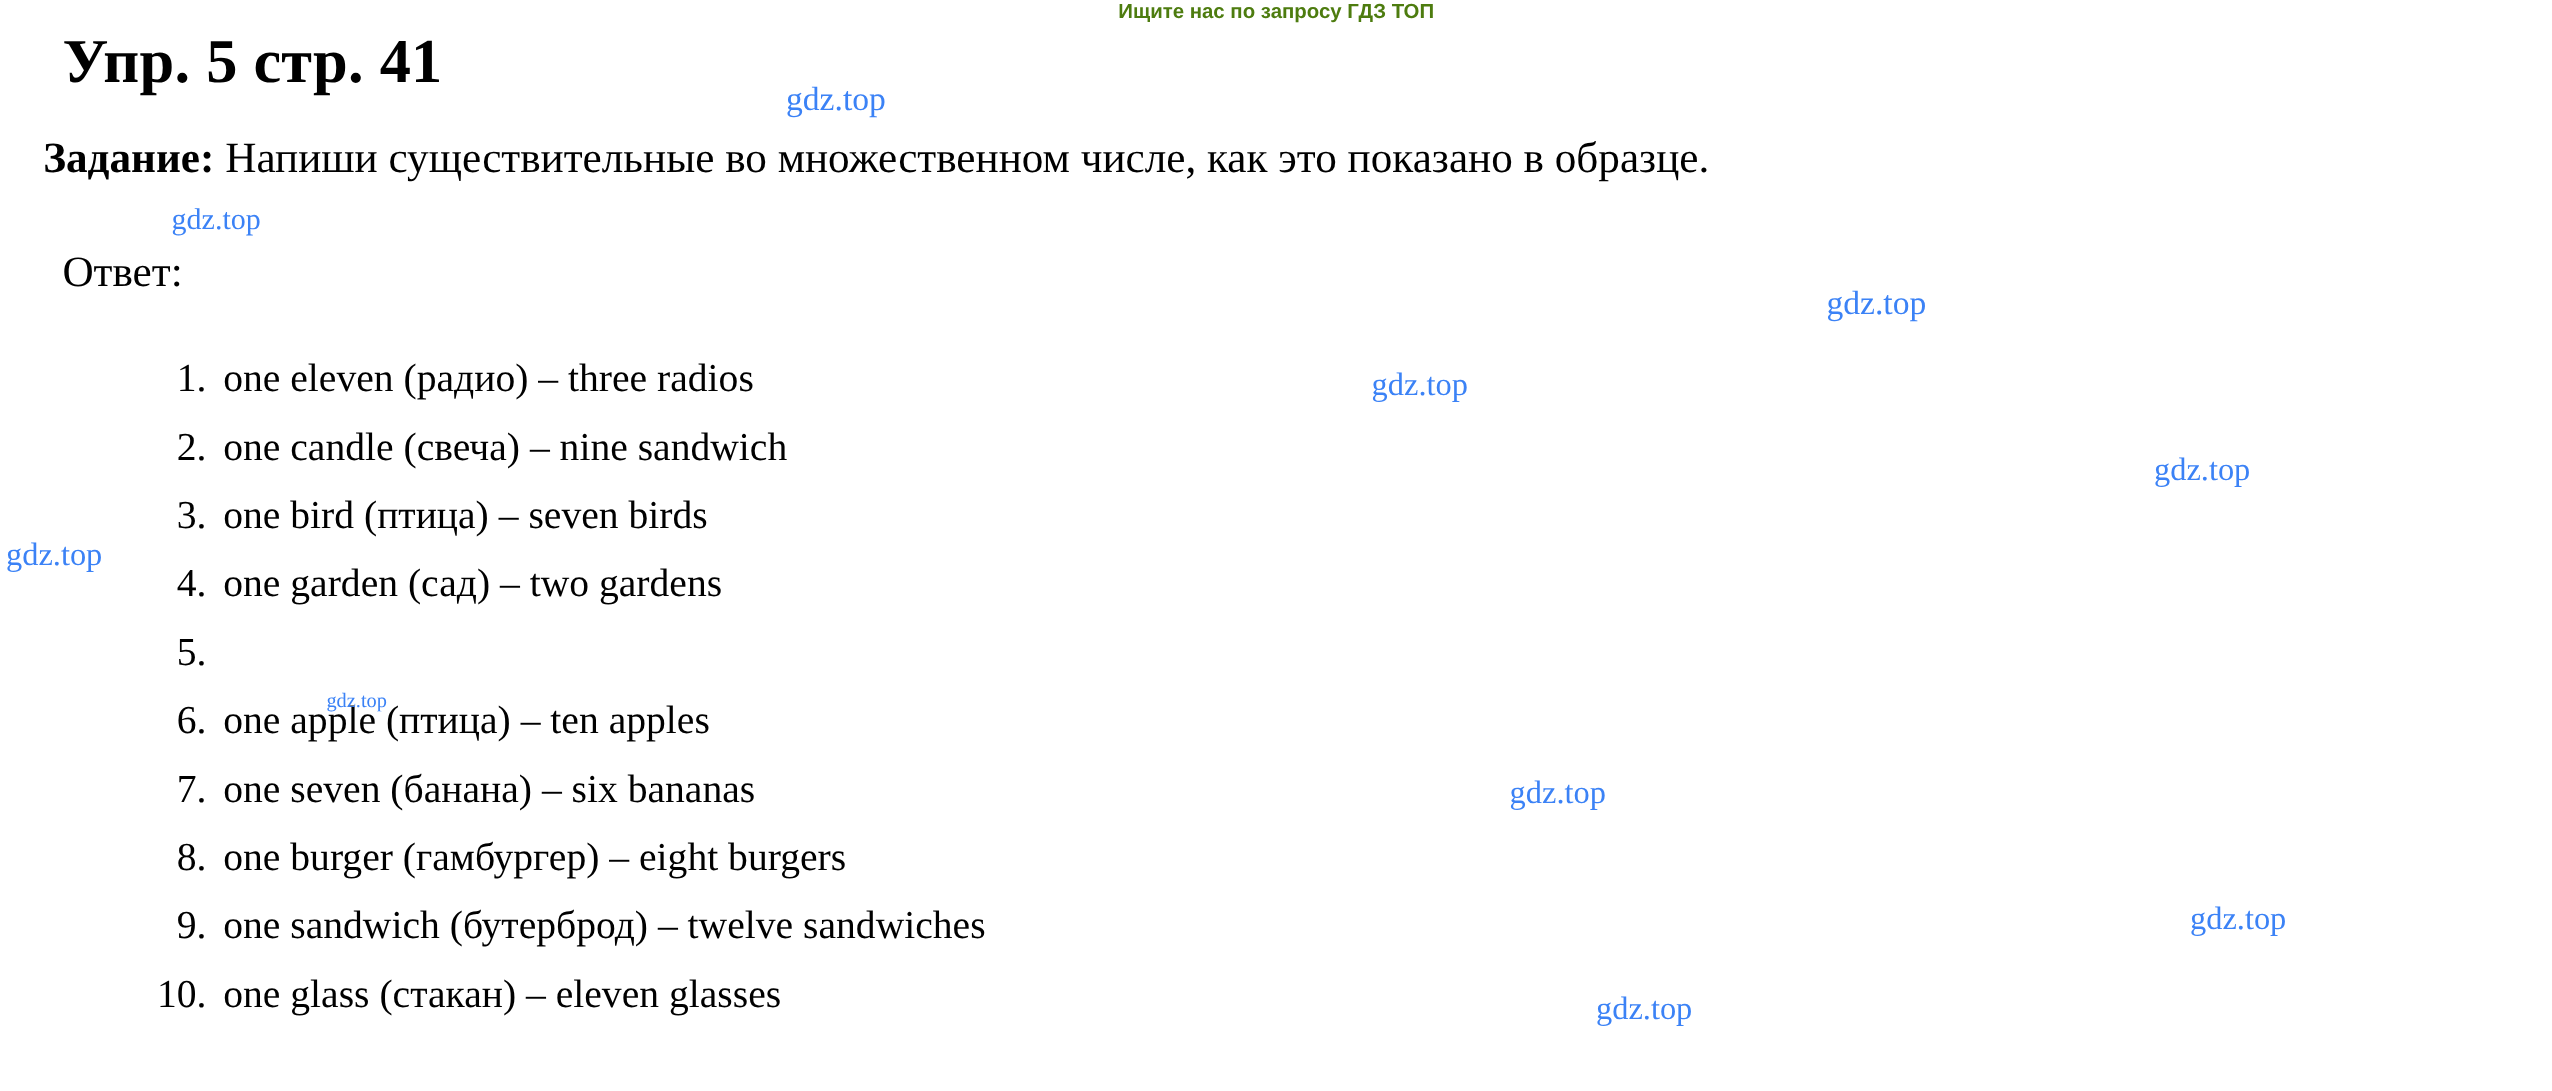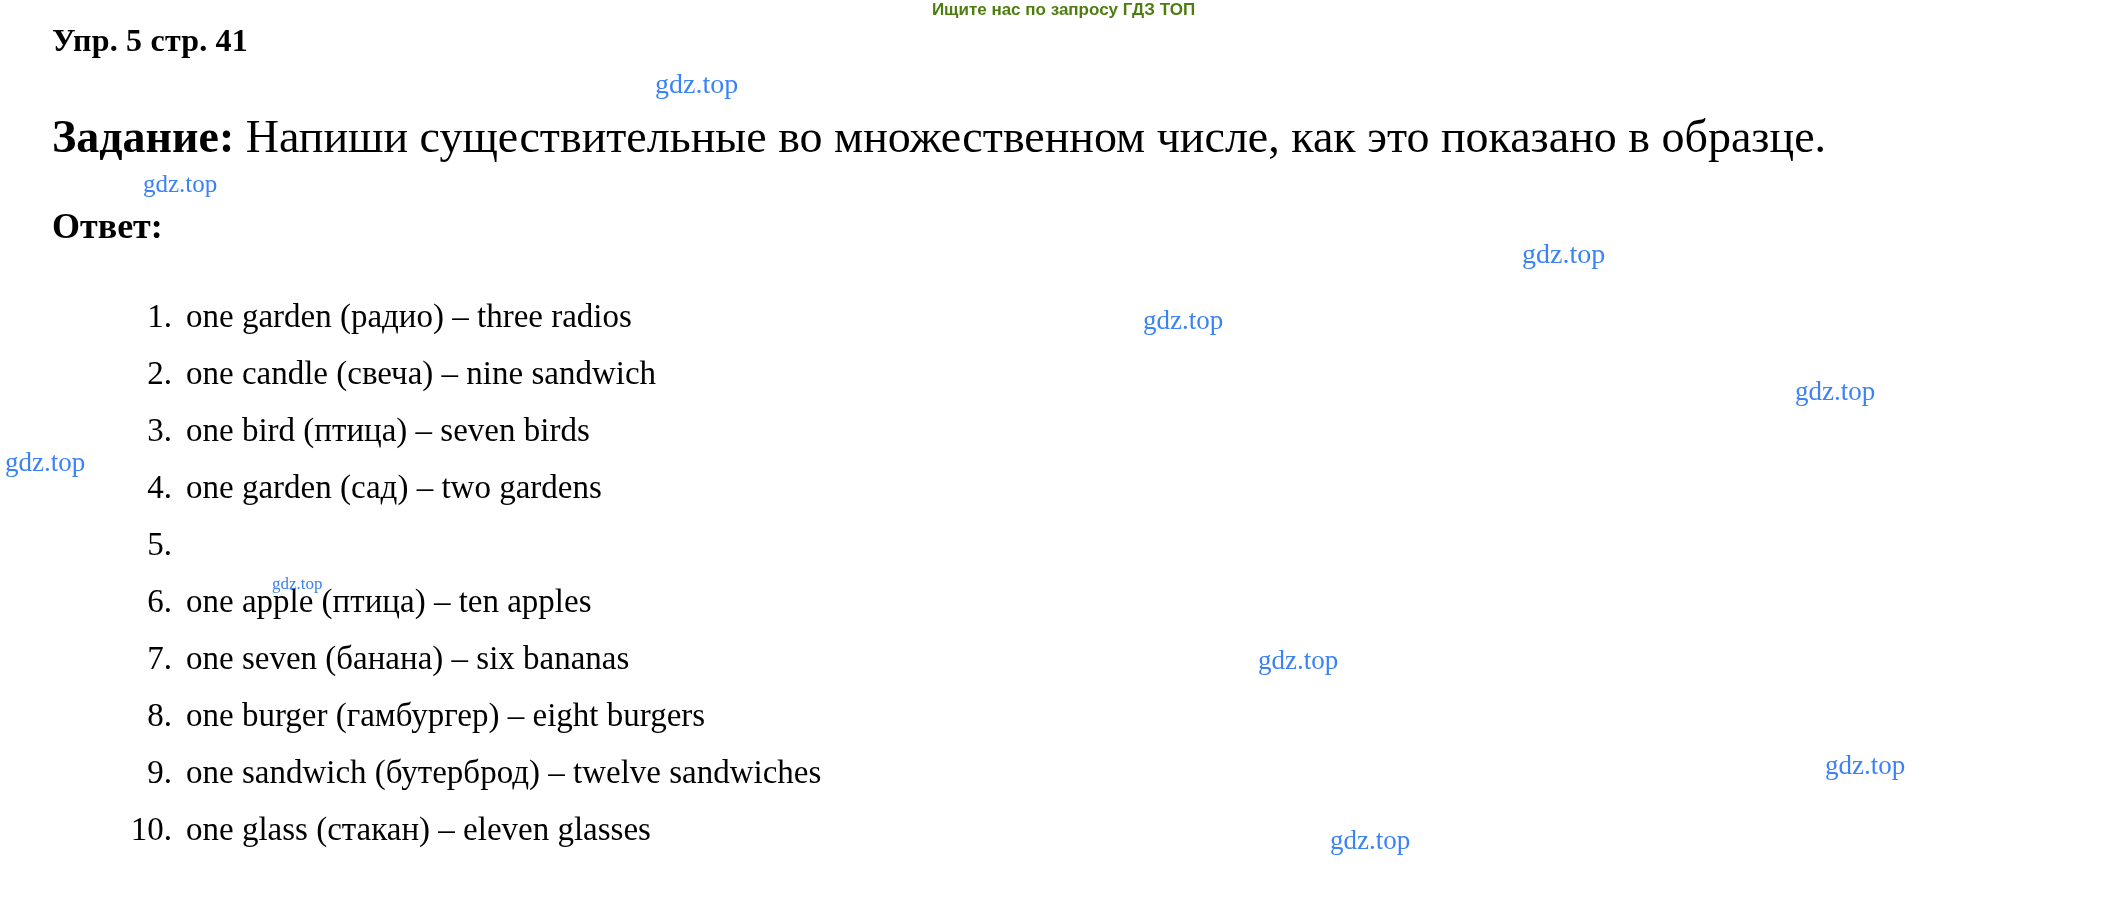--- a/index.html
+++ b/index.html
@@ -34,42 +34,42 @@
     font-weight: bold;
     color: #4d7c0f;
     white-space: nowrap;
   }
 
   
   .title {
     position: absolute;
     left: 52px;
     top: 22px;
-    font-size: 32px;
+    font-size: 52px;
     font-weight: bold;
     letter-spacing: 0.2px;
   }
 
   .task-line {
     position: absolute;
-    left: 52px;
+    left: 36px;
     top: 110px;
-    font-size: 46px;
+    font-size: 36px;
     white-space: nowrap;
   }
   .task-line .task-label {
     font-weight: bold;
   }
 
   .answer-label {
     position: absolute;
     left: 52px;
     top: 205px;
     font-size: 36px;
-    font-weight: bold;
+    font-weight: normal;
     text-align: right;
   }
 
   
   .list {
     position: absolute;
     left: 110px;
     top: 288px;
     width: 1200px;
   }
@@ -133,21 +133,21 @@
     <span class="task-label">Задание:</span>
     <span class="task-text">Напиши существительные во множественном числе, как это показано в образце.</span>
   </div>
 
   <div class="answer-label">Ответ:</div>
 
   <div class="list">
 
     <div class="list-item">
       <span class="list-num">1.</span>
-      <span class="list-text">one garden (радио) – three radios</span>
+      <span class="list-text">one eleven (радио) – three radios</span>
     </div>
 
     <div class="list-item">
       <span class="list-num">2.</span>
       <span class="list-text">one candle (свеча) – nine sandwich</span>
     </div>
 
     <div class="list-item">
       <span class="list-num">3.</span>
       <span class="list-text">one bird (птица) – seven birds</span>

